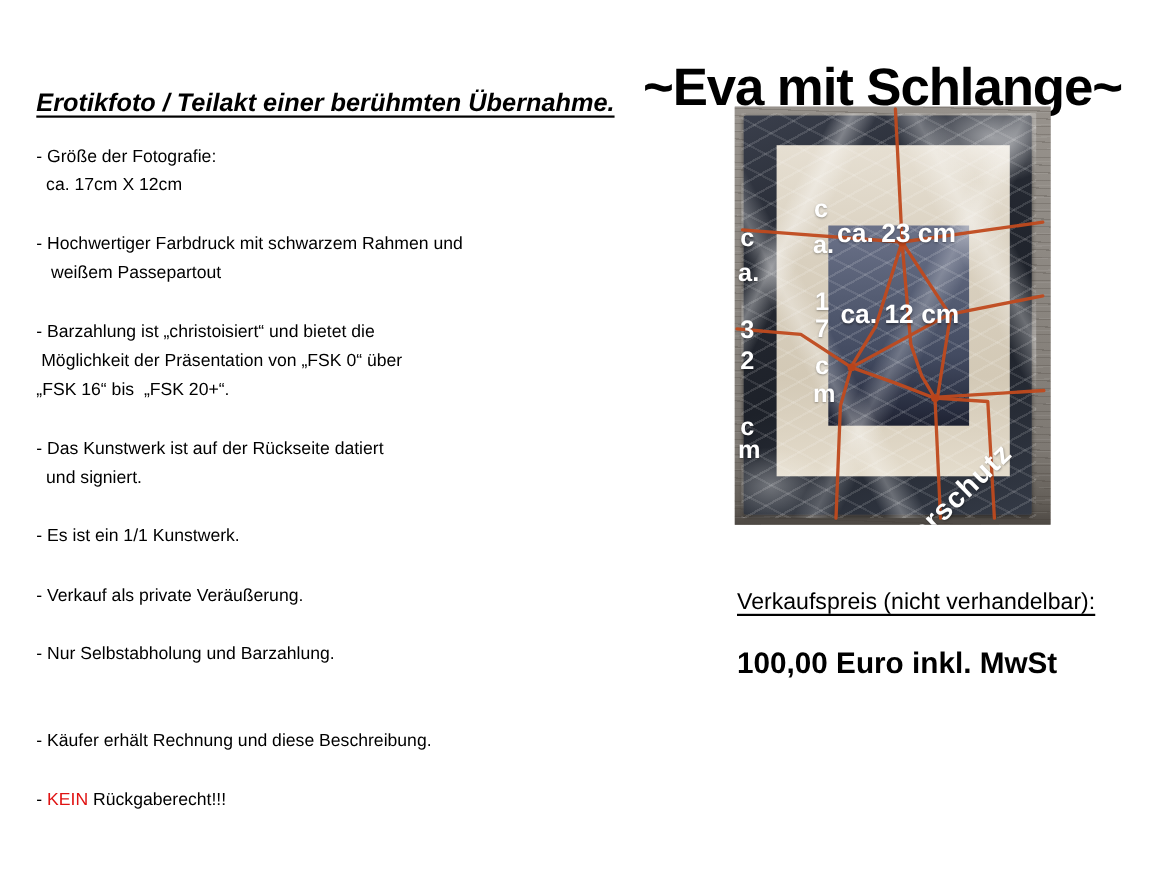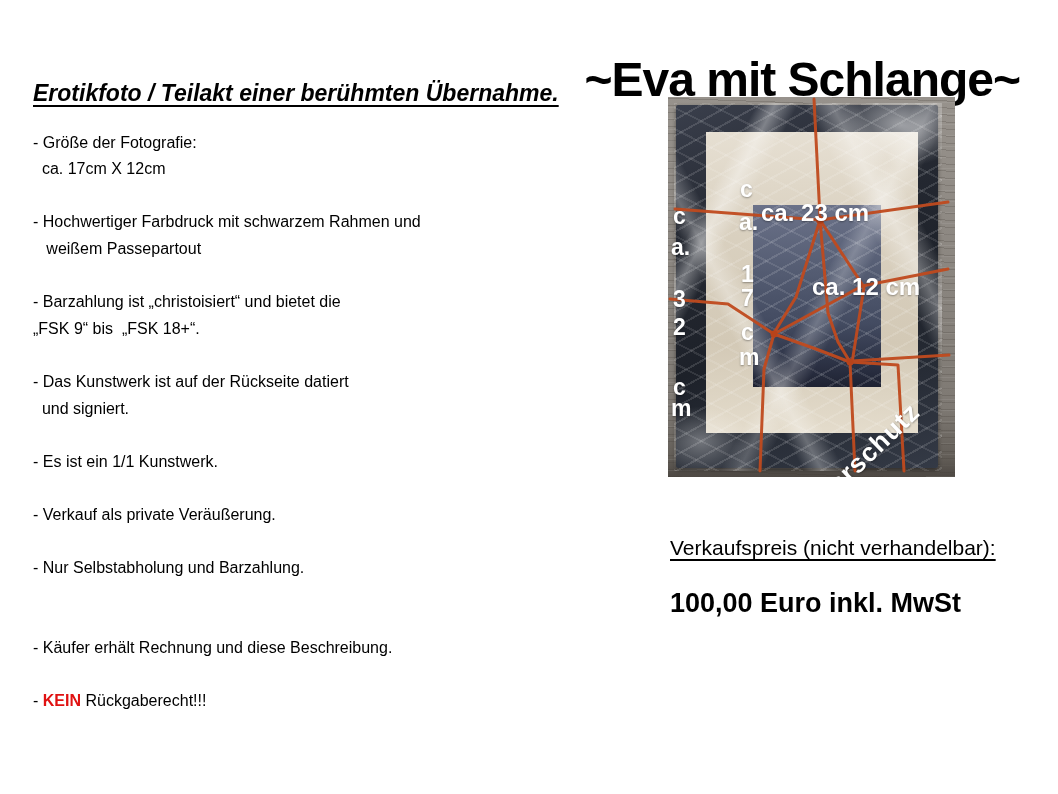--- a/index.html
+++ b/index.html
@@ -14,21 +14,21 @@
   }
   
   .desc-col{position:absolute;left:33px;top:80px;width:640px;}
   .desc-heading{
     height:27px;font-size:23px;font-weight:bold;font-style:italic;
     text-decoration:underline;text-decoration-thickness:2px;text-underline-offset:4px;
     white-space:pre;
   }
   .line{height:26.6px;font-size:16px;white-space:pre;}
   .line span{white-space:pre;}
-  .em-red{color:var(--red,#e01212);font-weight:bold;}
+  .em-red{color:var(--red,#e01212);font-weight:normal;}
   
   .price-label{
     position:absolute;left:670px;top:536px;font-size:21px;
     text-decoration:underline;text-decoration-thickness:1.5px;text-underline-offset:4px;
     white-space:nowrap;
   }
   .price-value{position:absolute;left:670px;top:588px;font-size:27px;font-weight:bold;white-space:nowrap;}
   
   .photo{
     position:absolute;left:668px;top:97px;width:287px;height:380px;overflow:hidden;
@@ -60,21 +60,21 @@
       radial-gradient(70px 50px at 10% 92%, rgba(255,255,255,.35), rgba(255,255,255,0) 70%),
       repeating-linear-gradient(151deg, rgba(255,255,255,.13) 0 2px, rgba(255,255,255,0) 2px 14px),
       repeating-linear-gradient(27deg, rgba(255,255,255,.10) 0 2px, rgba(255,255,255,0) 2px 19px);
   }
   .strings{position:absolute;left:0;top:0;pointer-events:none;}
   .overlay-label{
     position:absolute;color:var(--overlay,#fff);font-weight:bold;white-space:pre;
     text-shadow:0 1px 2px rgba(0,0,0,.35);line-height:1;
   }
   .lbl-top{left:93px;top:104px;font-size:24px;}
-  .lbl-inner-w{left:96px;top:178px;font-size:24px;margin-left:48px;}
+  .lbl-inner-w{left:96px;top:178px;font-size:24px;}
   .v-letter{position:absolute;color:var(--overlay,#fff);font-weight:bold;font-size:23px;line-height:1;
     text-shadow:0 1px 2px rgba(0,0,0,.35);}
   .watermark{
     left:120px;top:420px;font-size:26px;letter-spacing:1px;
     transform:rotate(-44deg);transform-origin:0 50%;
   }
 </style>
 </head>
 <body>
 
@@ -84,21 +84,22 @@
   <div class="desc-heading">Erotikfoto / Teilakt einer berühmten Übernahme.</div>
   <div>
       <div class="line"></div>
       <div class="line"><span>- Größe der Fotografie:</span></div>
       <div class="line"><span>  ca. 17cm X 12cm</span></div>
       <div class="line"></div>
       <div class="line"><span>- Hochwertiger Farbdruck mit schwarzem Rahmen und</span></div>
       <div class="line"><span>   weißem Passepartout</span></div>
       <div class="line"></div>
       <div class="line"><span>- Barzahlung ist „christoisiert“ und bietet die</span></div>
-      <div class="line"><span>„FSK 9“ bis  „FSK 18+“.</span></div>
+      <div class="line"><span> Möglichkeit der Präsentation von „FSK 0“ über</span></div>
+      <div class="line"><span>„FSK 16“ bis  „FSK 20+“.</span></div>
       <div class="line"></div>
       <div class="line"><span>- Das Kunstwerk ist auf der Rückseite datiert</span></div>
       <div class="line"><span>  und signiert.</span></div>
       <div class="line"></div>
       <div class="line"><span>- Es ist ein 1/1 Kunstwerk.</span></div>
       <div class="line"></div>
       <div class="line"><span>- Verkauf als private Veräußerung.</span></div>
       <div class="line"></div>
       <div class="line"><span>- Nur Selbstabholung und Barzahlung.</span></div>
       <div class="line"></div>

